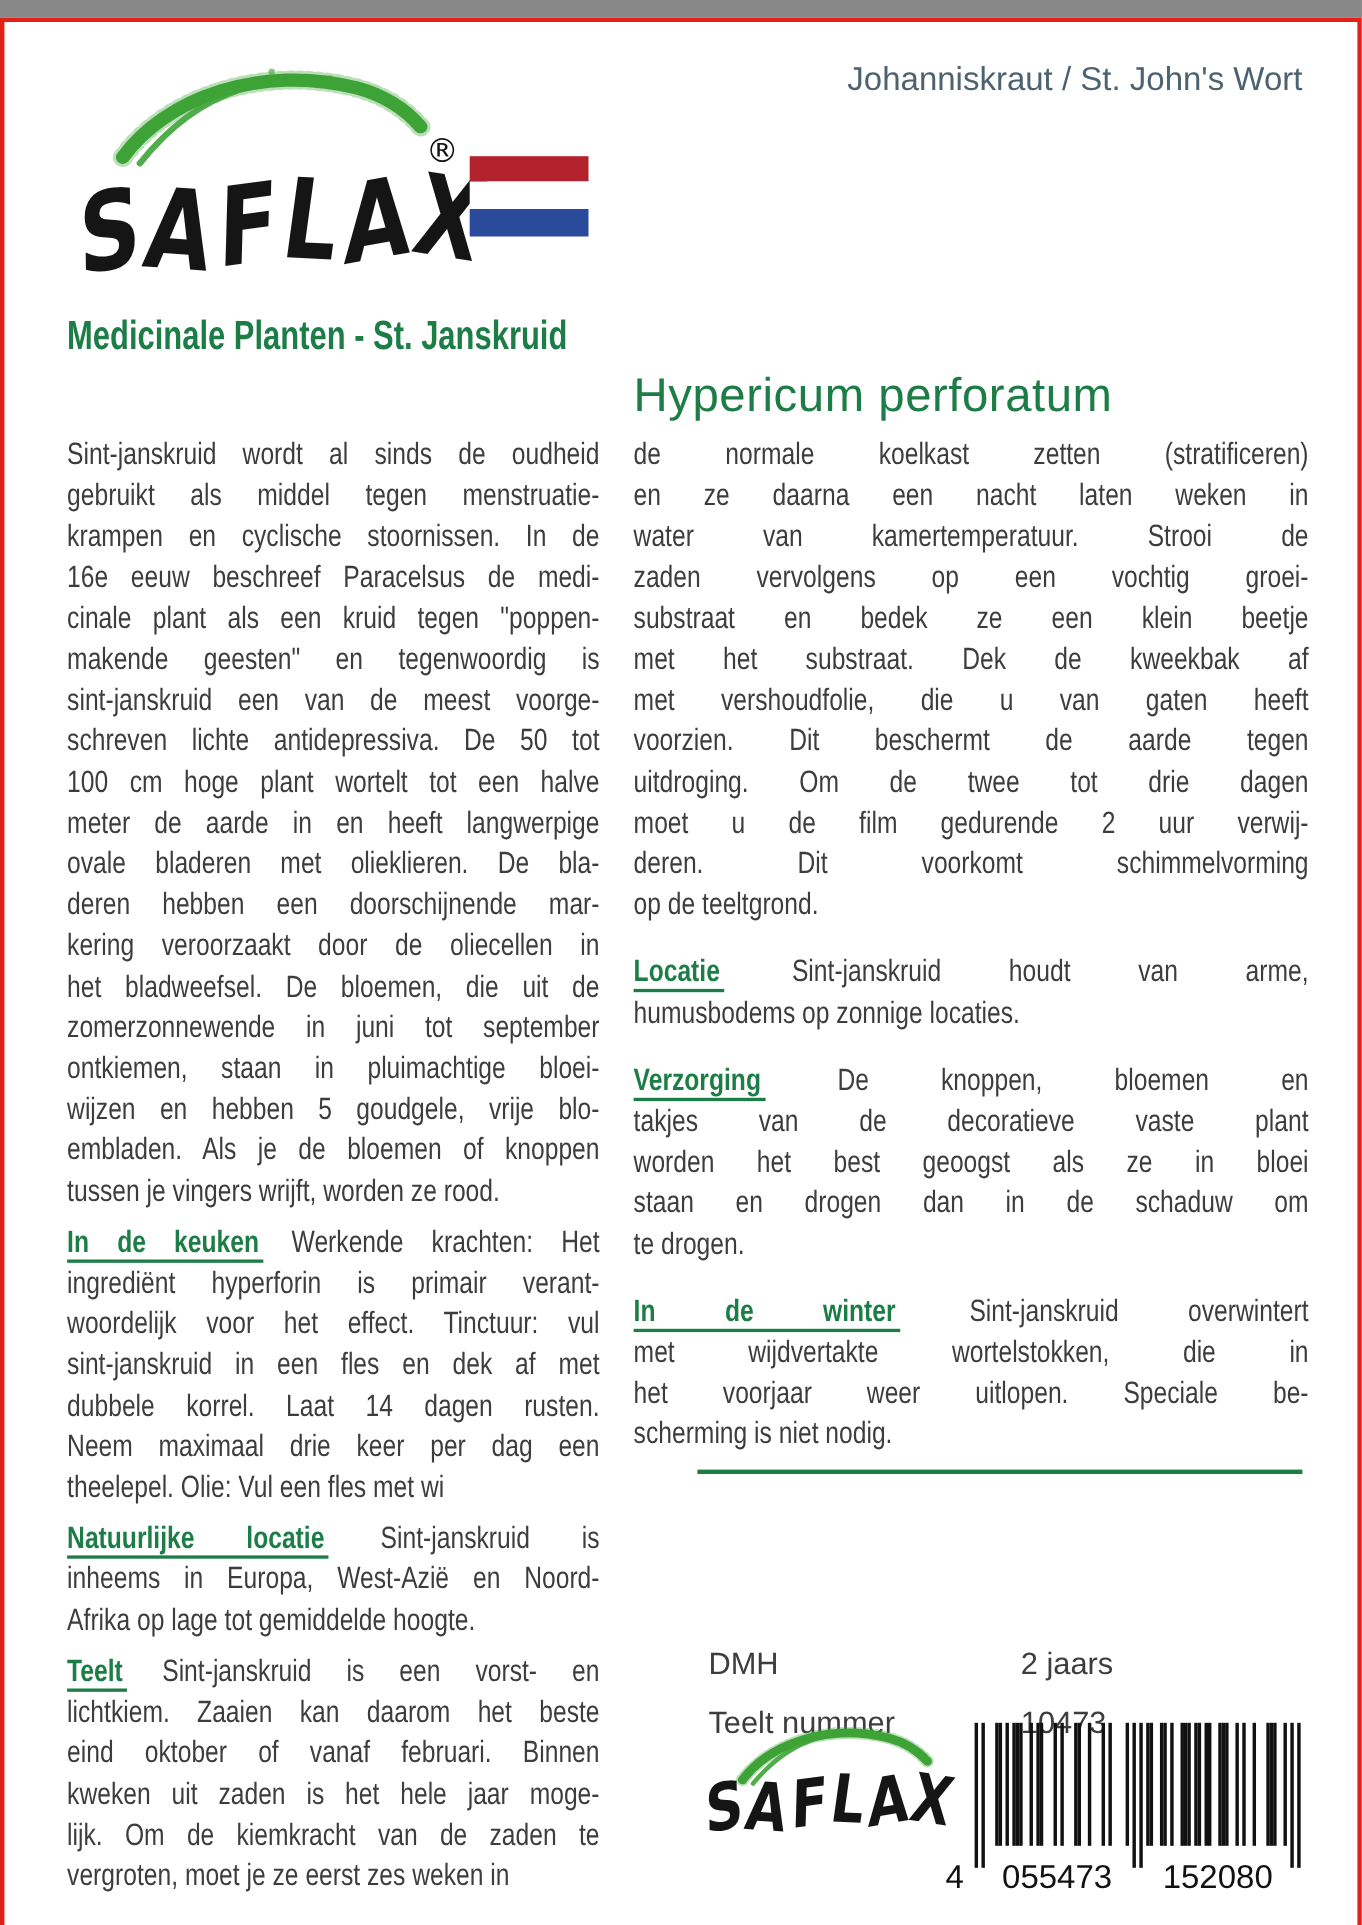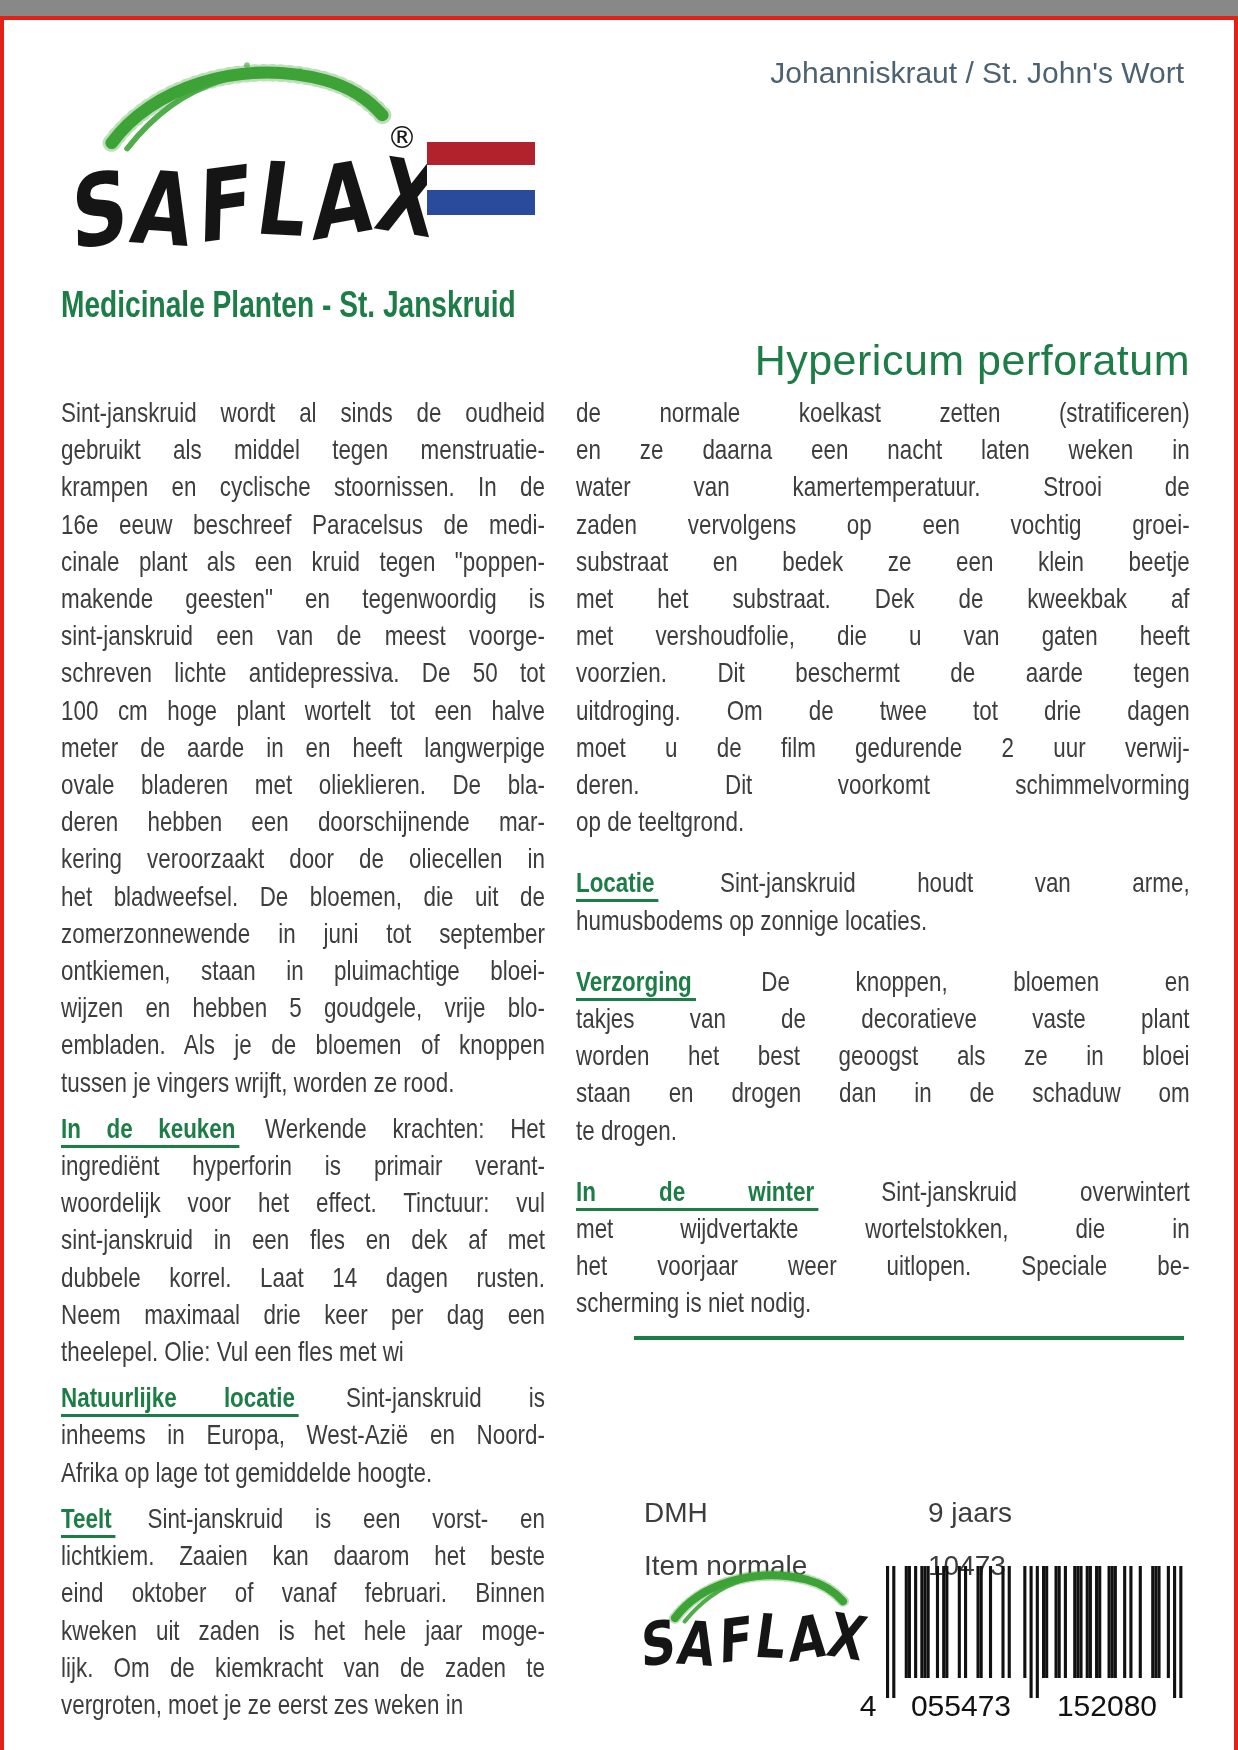--- a/index.html
+++ b/index.html
@@ -45,21 +45,21 @@
   .flag .f-red{height:23px;background:var(--flag-red);}
   .flag .f-gap{height:25px;background:#ffffff;}
   .flag .f-blue{height:25px;background:var(--flag-blue);}
   
   .page-title{
     position:absolute;left:57px;top:264px;margin:0;font-size:37px;font-weight:bold;
     color:var(--green);transform:scaleX(0.76);transform-origin:left top;white-space:nowrap;
     letter-spacing:0px;
   }
   .latin-name{
-    position:absolute;left:572px;top:316px;width:614px;text-align:right;
+    position:absolute;left:572px;top:316px;width:614px;text-align:left;
     font-size:43px;color:var(--green);letter-spacing:0.5px;white-space:nowrap;
   }
   
   .col{
     position:absolute;top:374px;font-size:28px;line-height:37.2px;color:var(--text);
     transform:scaleX(0.8);transform-origin:left top;
   }
   .col-left{left:57px;width:605px;}
   .col-right{left:572px;width:767px;}
   .col .para{margin:0 0 9px 0;}
@@ -188,24 +188,24 @@
         <div class="line jl">het voorjaar weer uitlopen. Speciale be-</div>
         <div class="line">scherming is niet nodig.</div>
       </div>
     </div>
 
   <div class="divider"></div>
 
   <div class="meta">
     <div class="meta-row">
       <span class="meta-label">DMH</span>
-      <span class="meta-value">9 jaars</span>
+      <span class="meta-value">2 jaars</span>
     </div>
     <div class="meta-row">
-      <span class="meta-label">Item normale</span>
+      <span class="meta-label">Teelt nummer</span>
       <span class="meta-value">10473</span>
     </div>
   </div>
 
   <div class="logo logo-bottom">
     <svg class="arc-svg" viewBox="0 0 300 110" preserveAspectRatio="none">
       <path d="M 10 96 C 50 38, 140 4, 230 28 C 255 35, 275 48, 290 66" fill="none" stroke="var(--logo-green)" stroke-width="14" stroke-linecap="round"></path>
       <path d="M 10 96 C 50 38, 140 4, 230 28 C 255 35, 275 48, 290 66" fill="none" stroke="var(--logo-green)" stroke-width="20" stroke-linecap="round" stroke-dasharray="2 7" opacity="0.35"></path>
       <path d="M 26 102 C 55 64, 85 42, 122 29" fill="none" stroke="var(--logo-green)" stroke-width="7" stroke-linecap="round" opacity="0.9"></path>
     </svg>

